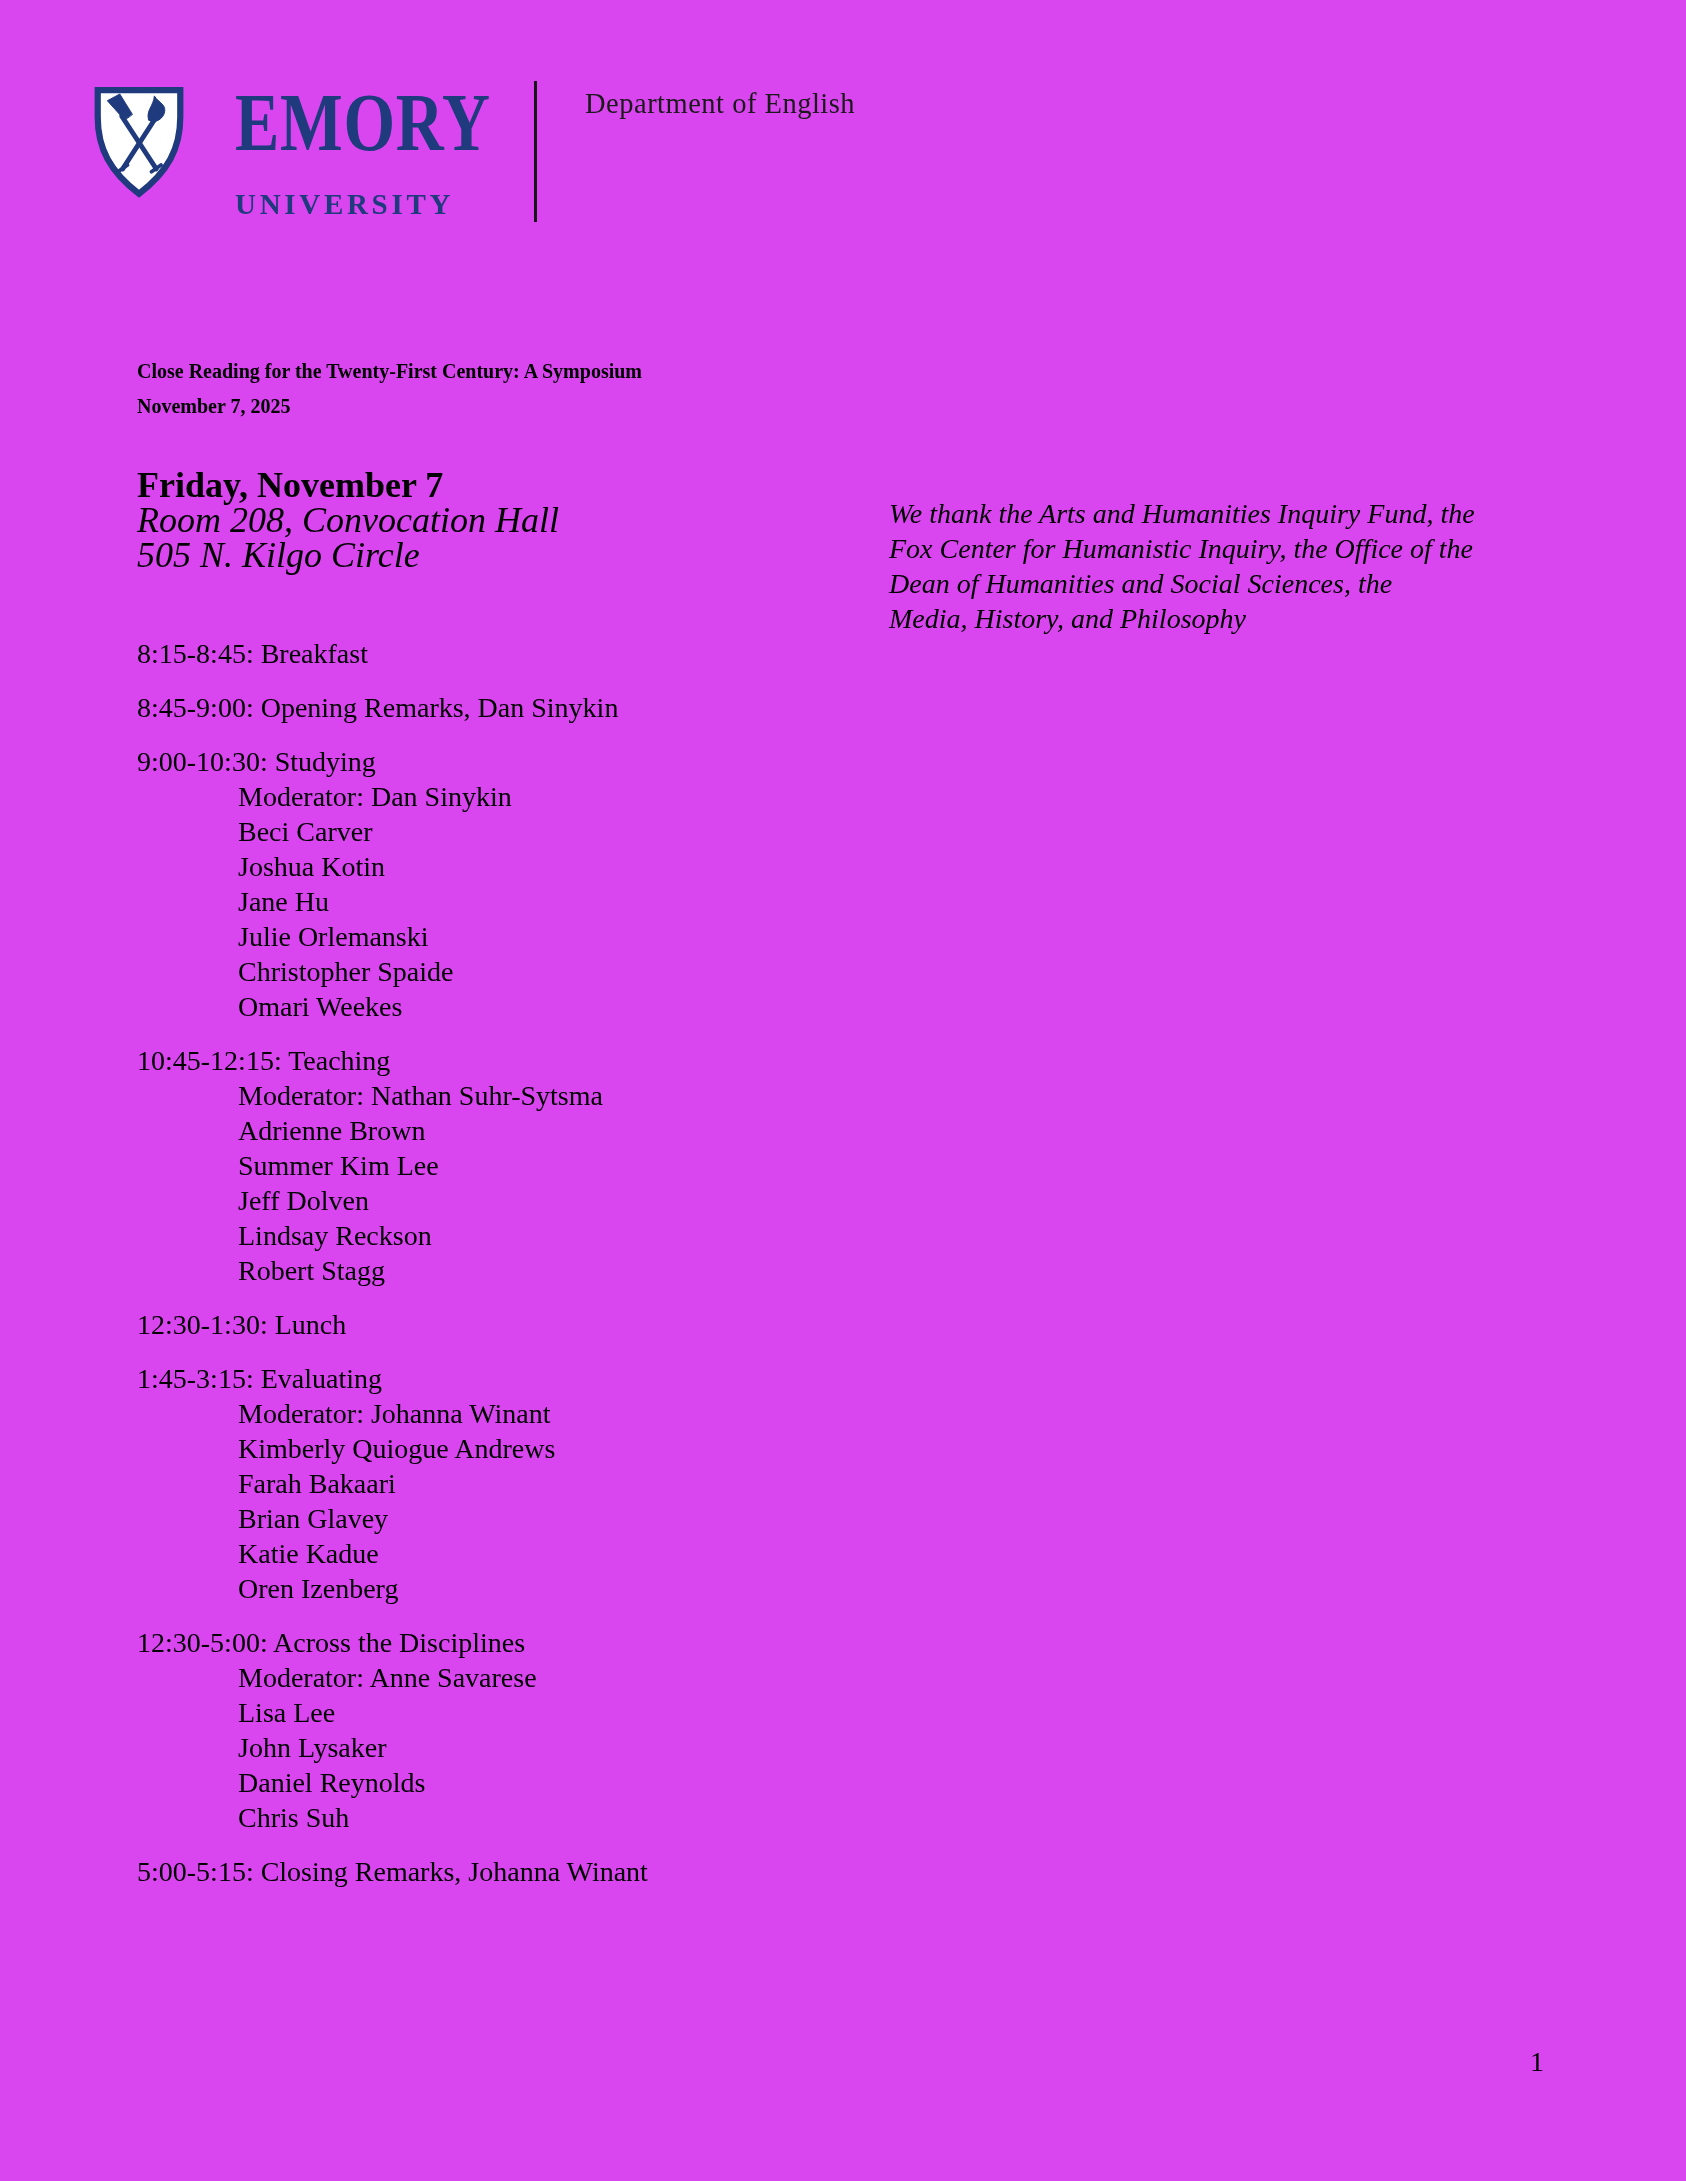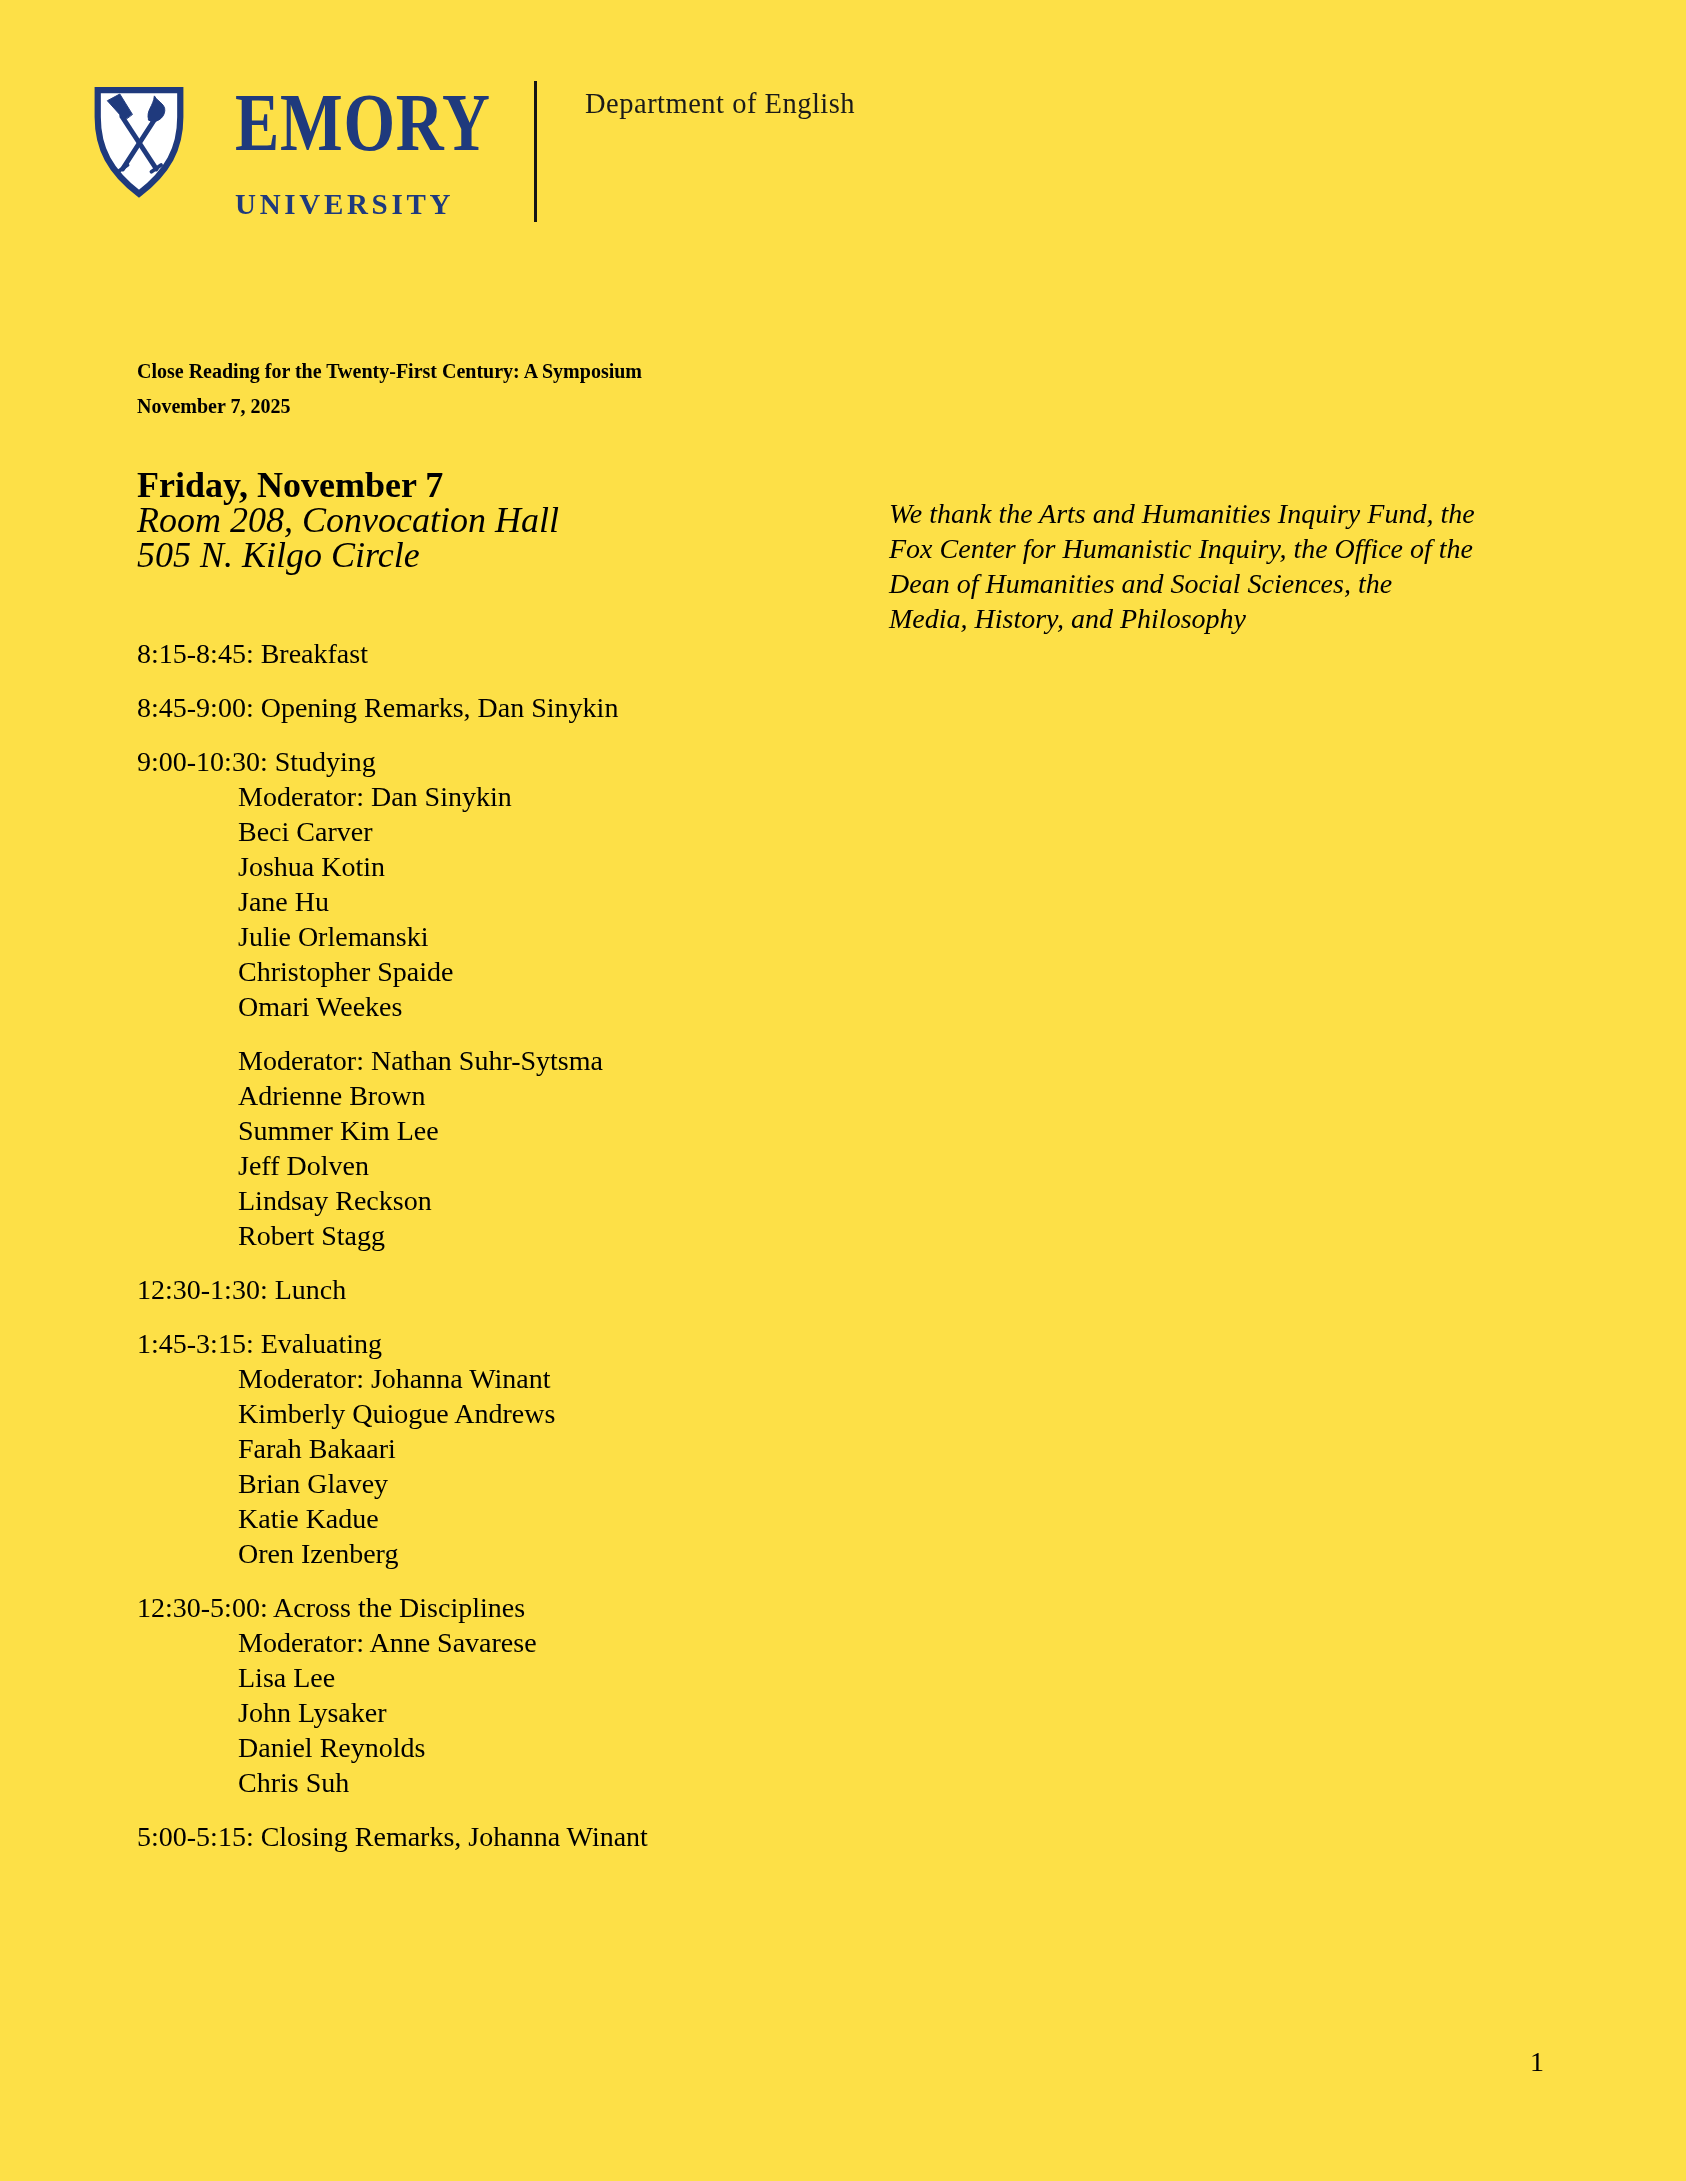--- a/index.html
+++ b/index.html
@@ -1,20 +1,20 @@
 <!DOCTYPE html>
 <html style="font-size:14.7px"><head>
 <meta charset="utf-8">
 <style>
   html, body { margin: 0; padding: 0; background: #ffffff; }
   .page {
     position: relative;
     width: 1686px;
     height: 2182px;
-    background: #fde047;
+    background: #d946ef;
     font-family: "Liberation Serif", serif;
     color: #000000;
     overflow: hidden;
   }
 
   
   .shield {
     position: absolute;
     left: 91px;
     top: 84px;
@@ -173,20 +173,21 @@
       <div class="participant">Moderator: Dan Sinykin</div>
       <div class="participant">Beci Carver</div>
       <div class="participant">Joshua Kotin</div>
       <div class="participant">Jane Hu</div>
       <div class="participant">Julie Orlemanski</div>
       <div class="participant">Christopher Spaide</div>
       <div class="participant">Omari Weekes</div>
     </div>
 
     <div class="sched-item">
+      <div class="sched-line">10:45-12:15: Teaching</div>
       <div class="participant">Moderator: Nathan Suhr-Sytsma</div>
       <div class="participant">Adrienne Brown</div>
       <div class="participant">Summer Kim Lee</div>
       <div class="participant">Jeff Dolven</div>
       <div class="participant">Lindsay Reckson</div>
       <div class="participant">Robert Stagg</div>
     </div>
 
     <div class="sched-item">
       <div class="sched-line">12:30-1:30: Lunch</div>

